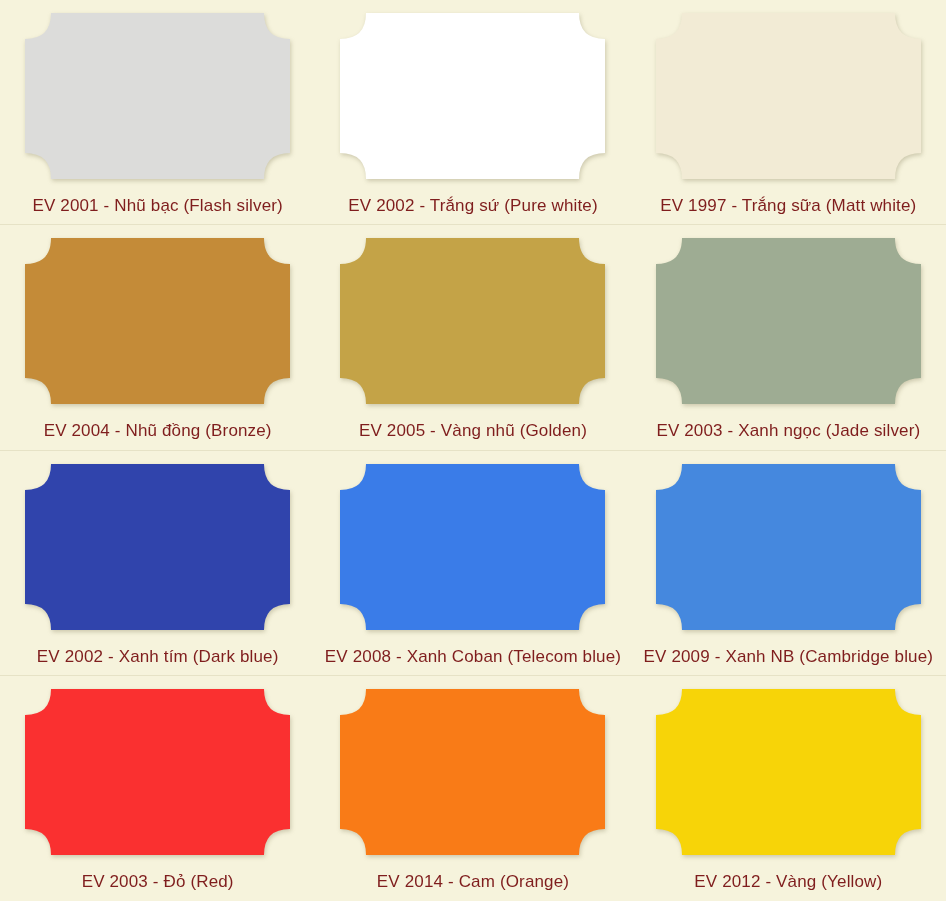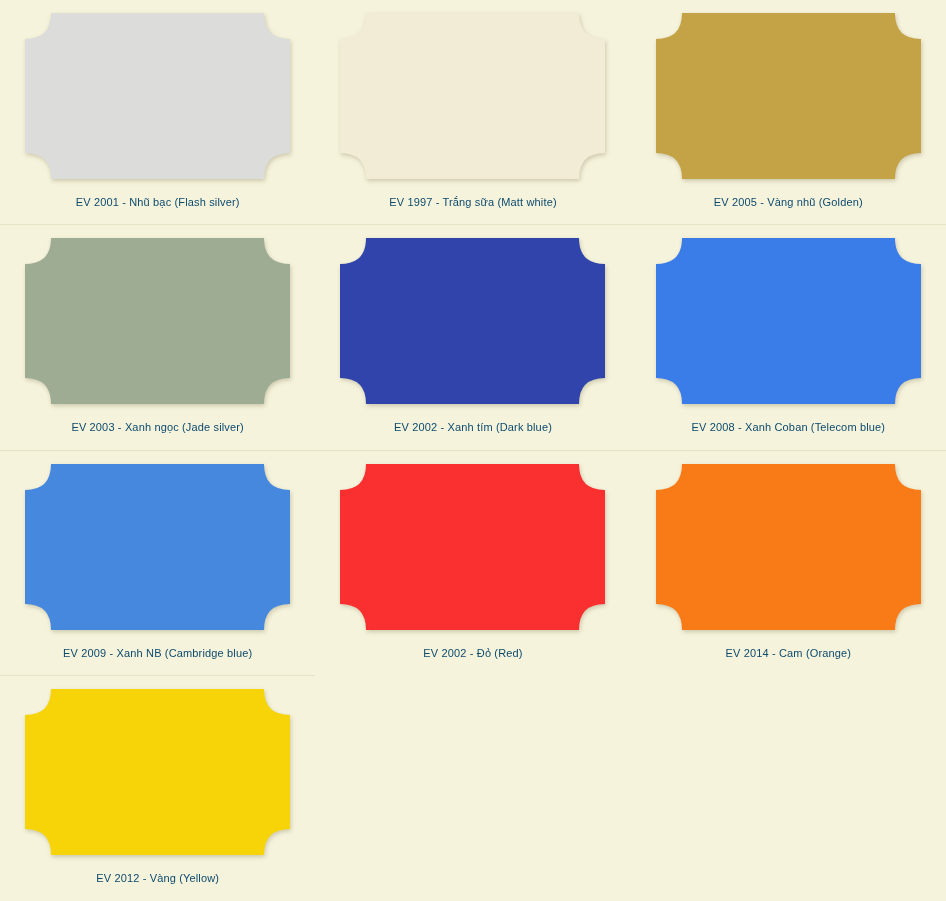--- a/index.html
+++ b/index.html
@@ -55,22 +55,22 @@
   }
 
   .chip {
     width: 100%;
     height: 100%;
     display: block;
   }
 
   .chip-label {
     margin-top: 17px;
-    font-size: 11px;
-    color: #0c4a6e;
+    font-size: 17px;
+    color: #7f1d1d;
     letter-spacing: 0.15px;
     white-space: nowrap;
     text-align: center;
     line-height: 1.2;
   }
 </style>
 </head>
 <body>
 
 <div id="swatch-grid">
@@ -78,24 +78,40 @@
       <div class="chip-wrap">
         <svg class="chip" viewBox="0 0 265 166" preserveAspectRatio="none">
           <path d="M 26 0 L 239 0 Q 239 26 265 26 L 265 140 Q 239 140 239 166 L 26 166 Q 26 140 0 140 L 0 26 Q 26 26 26 0 Z" fill="#dcdcda"></path>
         </svg>
       </div>
       <div class="chip-label">EV 2001 - Nhũ bạc (Flash silver)</div>
     </div>
     <div class="swatch-cell">
       <div class="chip-wrap">
         <svg class="chip" viewBox="0 0 265 166" preserveAspectRatio="none">
+          <path d="M 26 0 L 239 0 Q 239 26 265 26 L 265 140 Q 239 140 239 166 L 26 166 Q 26 140 0 140 L 0 26 Q 26 26 26 0 Z" fill="#ffffff"></path>
+        </svg>
+      </div>
+      <div class="chip-label">EV 2002 - Trắng sứ (Pure white)</div>
+    </div>
+    <div class="swatch-cell">
+      <div class="chip-wrap">
+        <svg class="chip" viewBox="0 0 265 166" preserveAspectRatio="none">
           <path d="M 26 0 L 239 0 Q 239 26 265 26 L 265 140 Q 239 140 239 166 L 26 166 Q 26 140 0 140 L 0 26 Q 26 26 26 0 Z" fill="#f2ebd5"></path>
         </svg>
       </div>
       <div class="chip-label">EV 1997 - Trắng sữa (Matt white)</div>
+    </div>
+    <div class="swatch-cell">
+      <div class="chip-wrap">
+        <svg class="chip" viewBox="0 0 265 166" preserveAspectRatio="none">
+          <path d="M 26 0 L 239 0 Q 239 26 265 26 L 265 140 Q 239 140 239 166 L 26 166 Q 26 140 0 140 L 0 26 Q 26 26 26 0 Z" fill="#c48b38"></path>
+        </svg>
+      </div>
+      <div class="chip-label">EV 2004 - Nhũ đồng (Bronze)</div>
     </div>
     <div class="swatch-cell">
       <div class="chip-wrap">
         <svg class="chip" viewBox="0 0 265 166" preserveAspectRatio="none">
           <path d="M 26 0 L 239 0 Q 239 26 265 26 L 265 140 Q 239 140 239 166 L 26 166 Q 26 140 0 140 L 0 26 Q 26 26 26 0 Z" fill="#c4a347"></path>
         </svg>
       </div>
       <div class="chip-label">EV 2005 - Vàng nhũ (Golden)</div>
     </div>
     <div class="swatch-cell">
@@ -129,21 +145,21 @@
         </svg>
       </div>
       <div class="chip-label">EV 2009 - Xanh NB (Cambridge blue)</div>
     </div>
     <div class="swatch-cell last-row">
       <div class="chip-wrap">
         <svg class="chip" viewBox="0 0 265 166" preserveAspectRatio="none">
           <path d="M 26 0 L 239 0 Q 239 26 265 26 L 265 140 Q 239 140 239 166 L 26 166 Q 26 140 0 140 L 0 26 Q 26 26 26 0 Z" fill="#fa3030"></path>
         </svg>
       </div>
-      <div class="chip-label">EV 2002 - Đỏ (Red)</div>
+      <div class="chip-label">EV 2003 - Đỏ (Red)</div>
     </div>
     <div class="swatch-cell last-row">
       <div class="chip-wrap">
         <svg class="chip" viewBox="0 0 265 166" preserveAspectRatio="none">
           <path d="M 26 0 L 239 0 Q 239 26 265 26 L 265 140 Q 239 140 239 166 L 26 166 Q 26 140 0 140 L 0 26 Q 26 26 26 0 Z" fill="#f97b17"></path>
         </svg>
       </div>
       <div class="chip-label">EV 2014 - Cam (Orange)</div>
     </div>
     <div class="swatch-cell last-row">

